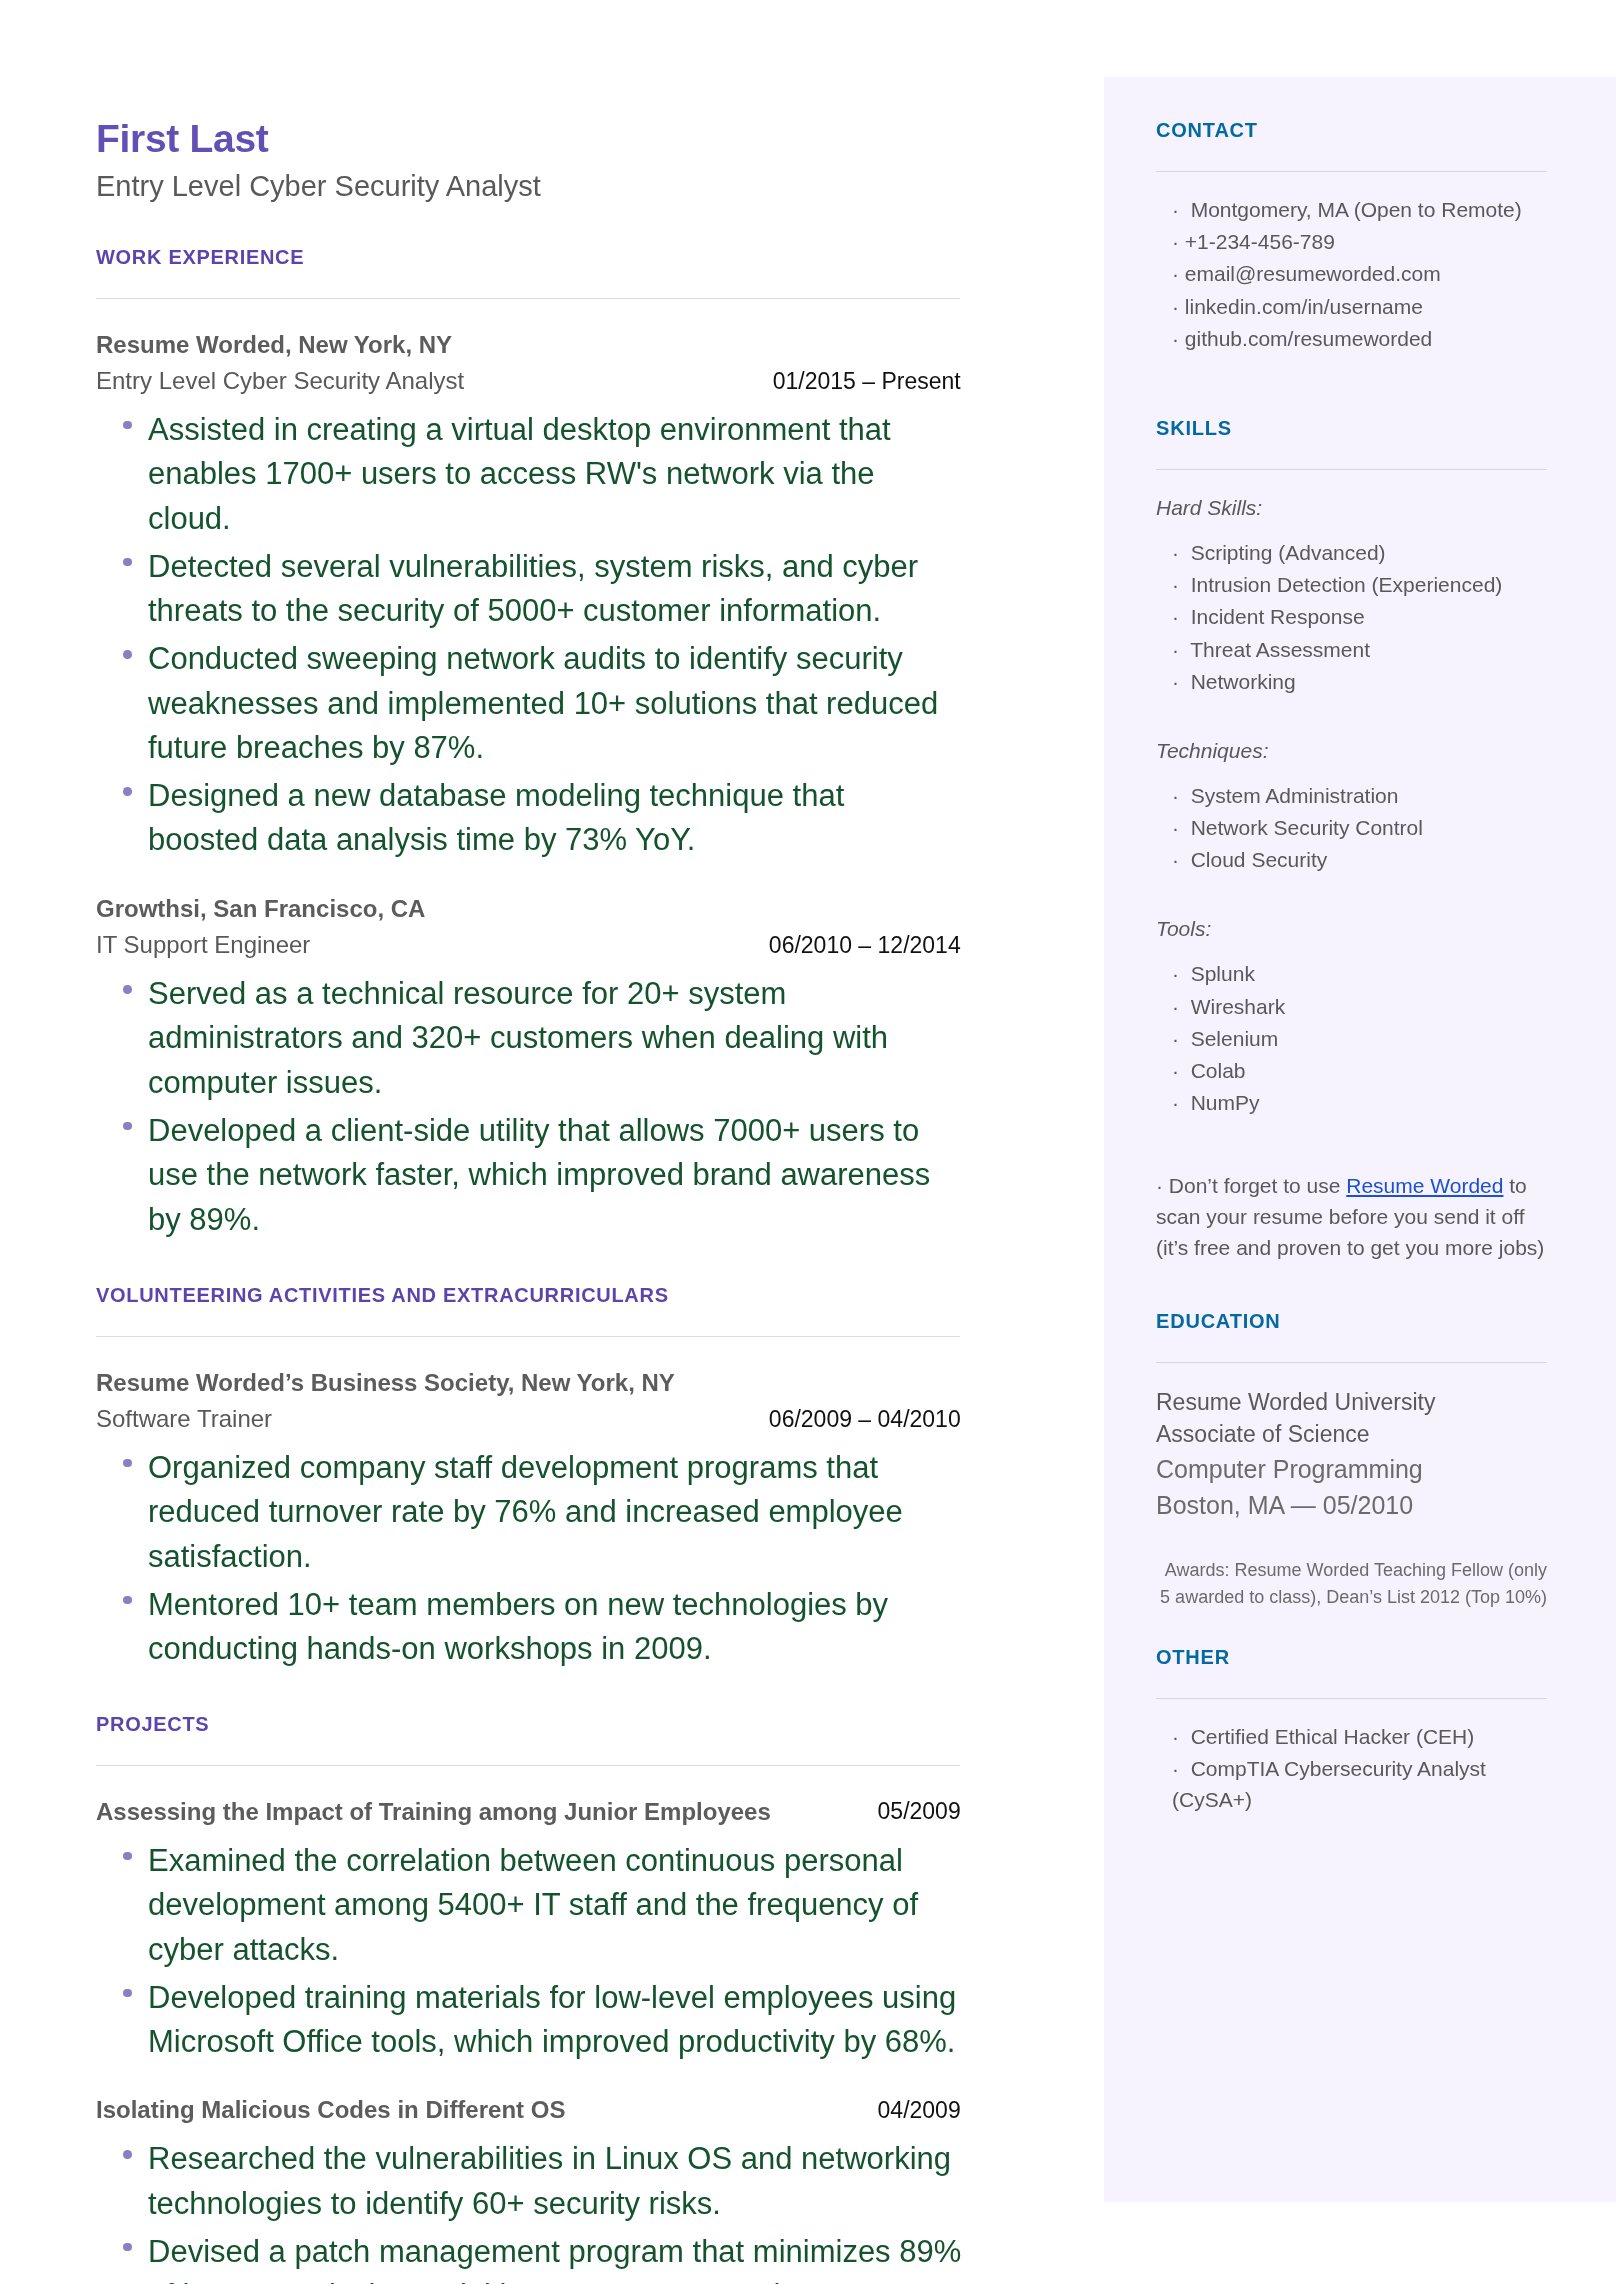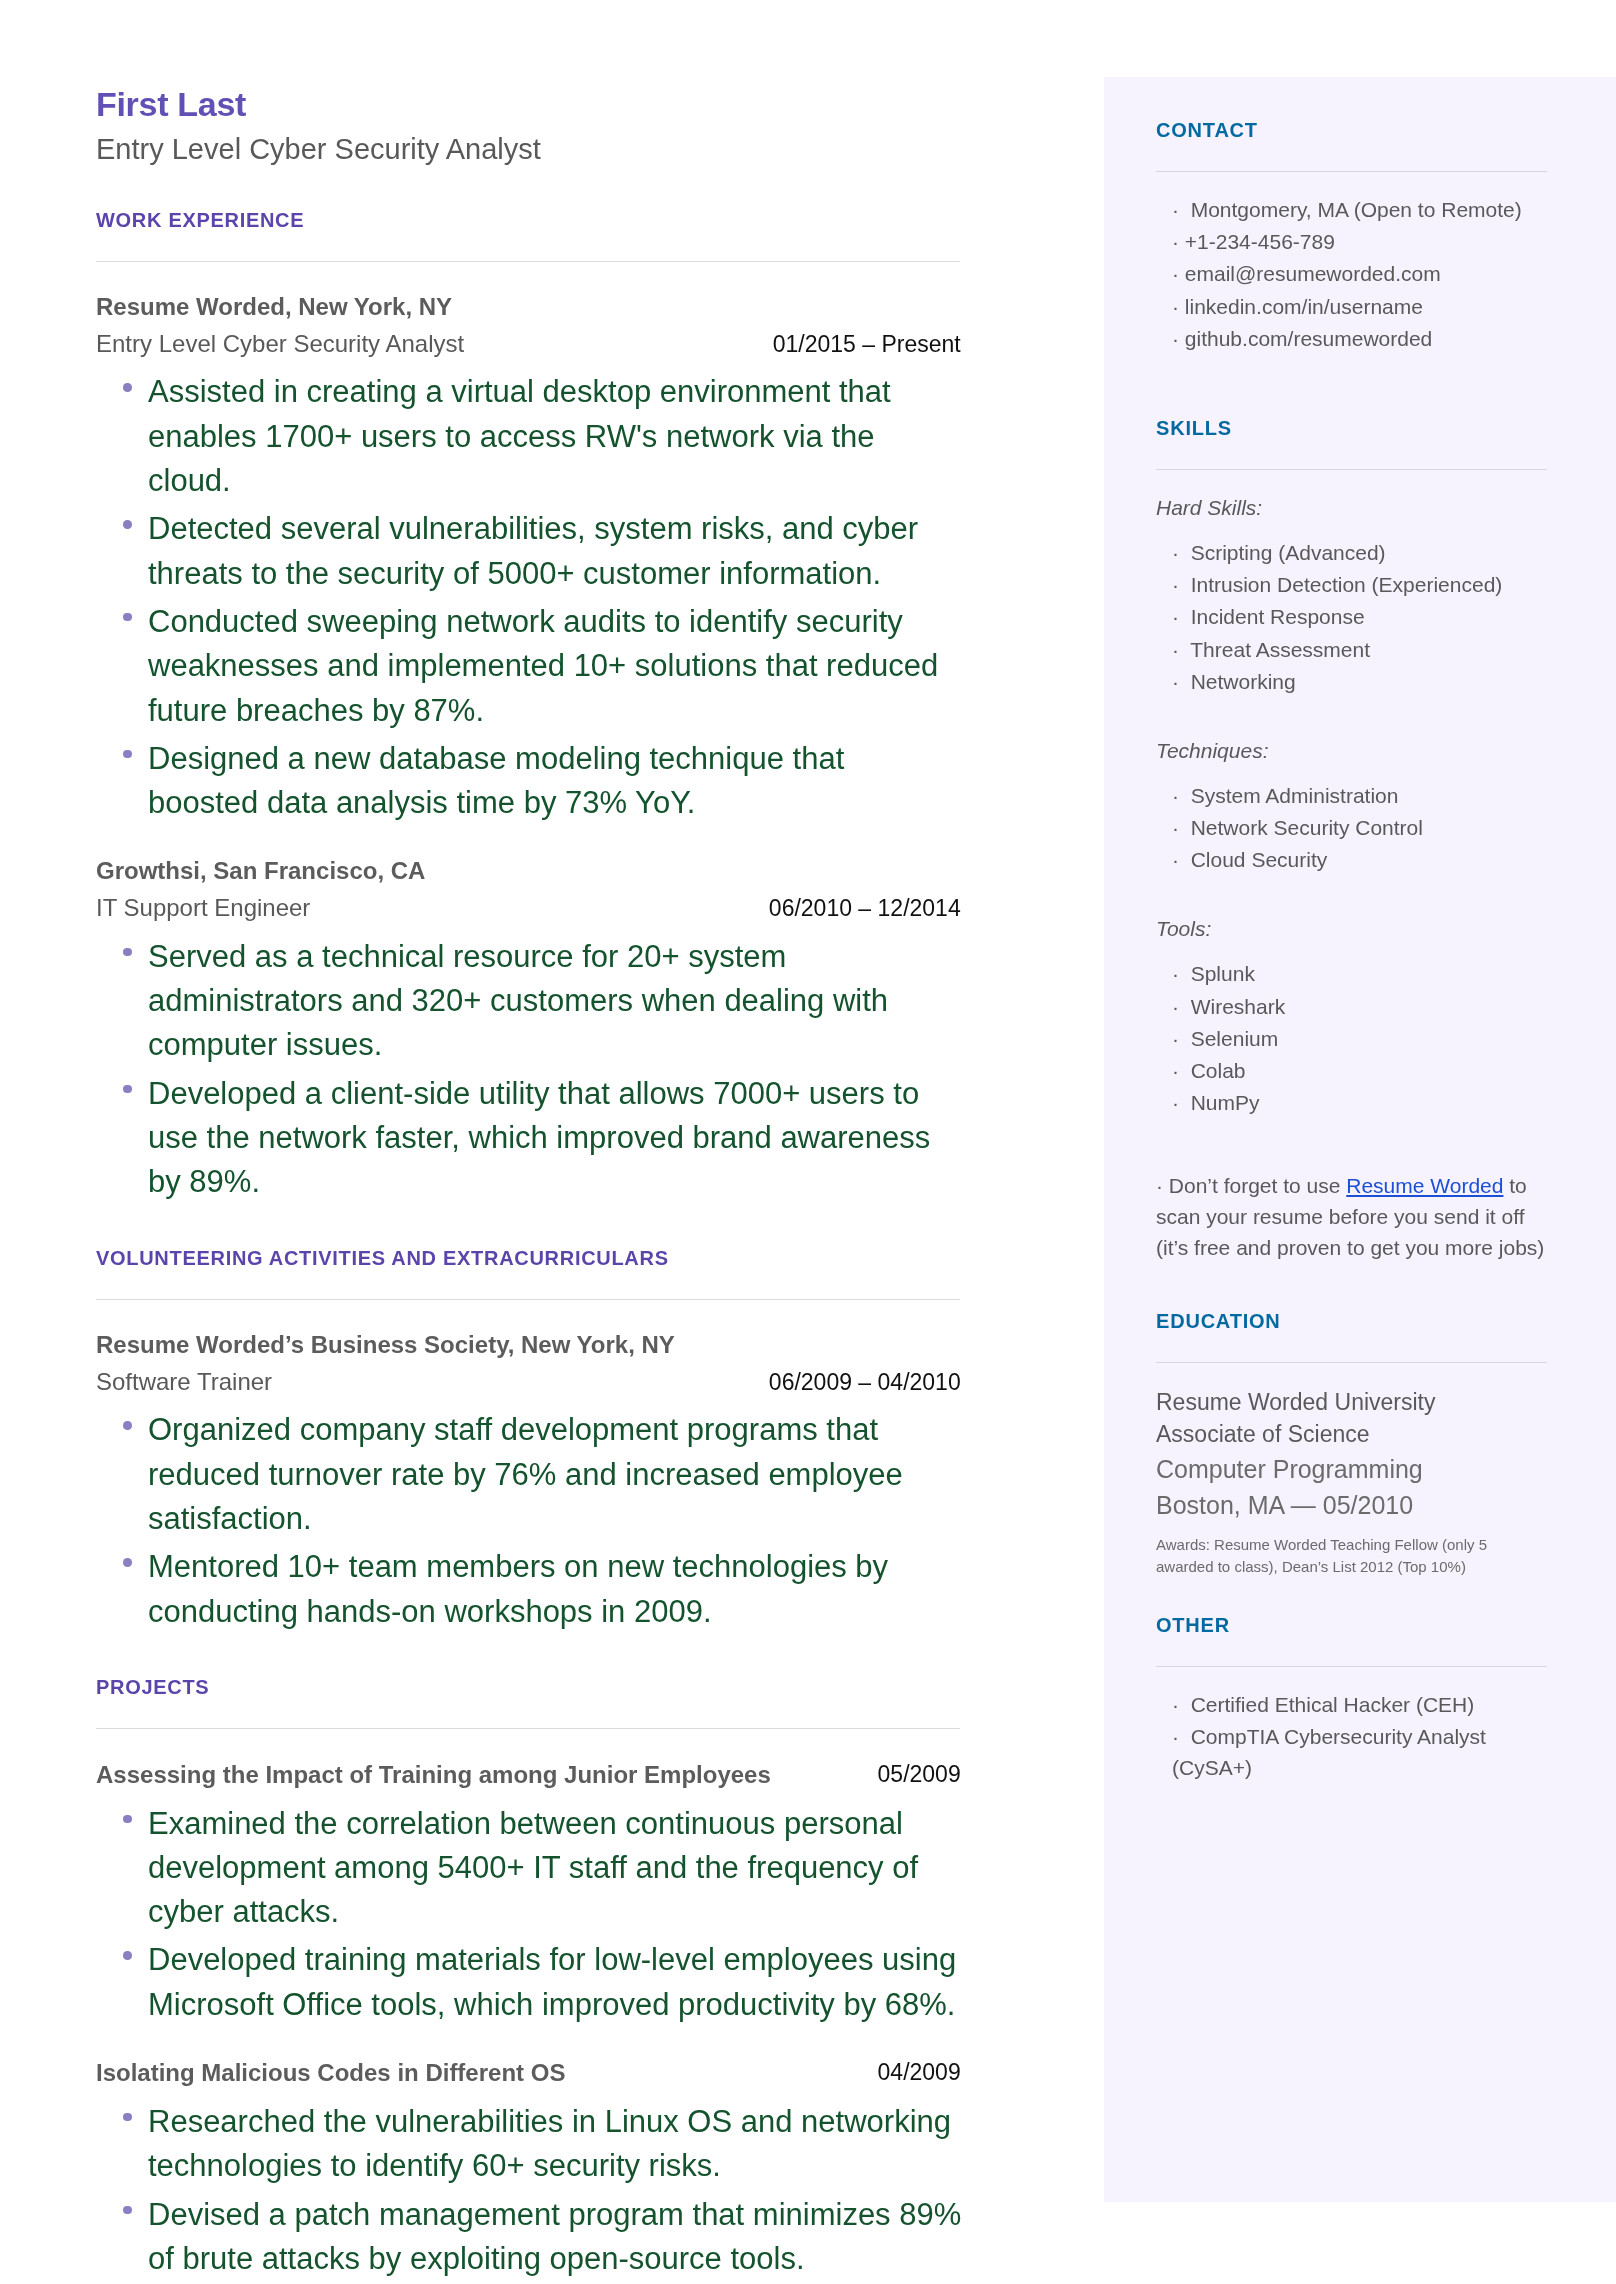--- a/index.html
+++ b/index.html
@@ -80,23 +80,24 @@
     margin: 0;
   }
   .edu-minor, .edu-place {
     color: #6b6b6b;
     font-size: 25px;
     line-height: 1.45;
     margin: 0;
   }
   .edu-awards {
     color: #6b6b6b;
-    font-size: 15px;
+    font-size: 18px;
     line-height: 1.45;
-    margin: 11px 0 0 0;
+    margin: 34px 0 0 0;
+    text-align: right;
   }
 
   .promo {
     color: #595959;
     font-size: 21px;
     line-height: 1.47;
     margin: 0;
   }
   .promo a {
     color: #1a4fd6;
@@ -106,25 +107,25 @@
   
   .main {
     position: absolute;
     left: 96px;
     top: 0;
     width: 866px;
   }
 
   .name {
     color: #6250b4;
-    font-size: 34px;
+    font-size: 39px;
     font-weight: bold;
     letter-spacing: -0.3px;
     margin: 0;
-    padding-top: 86px;
+    padding-top: 118px;
     line-height: 1.08;
   }
   .subtitle {
     color: #595959;
     font-size: 29px;
     margin: 9px 0 0 0;
     line-height: 1.2;
   }
 
   .section { margin-top: 42px; }

